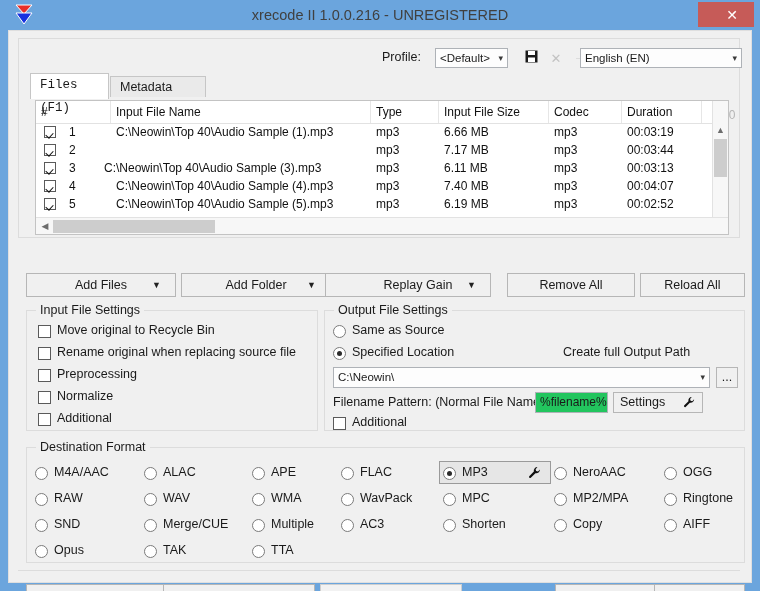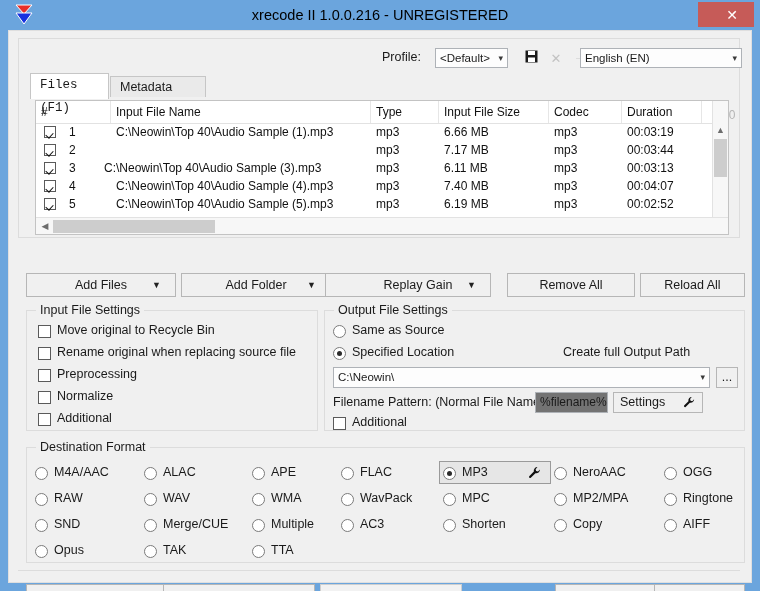--- a/index.html
+++ b/index.html
@@ -17,21 +17,21 @@
   
   .titlebar{
     position:absolute;left:0;top:0;width:760px;height:30px;
     background:#6ba5dd;
   }
   .app-icon{
     position:absolute;left:11px;top:2px;width:26px;height:26px;
   }
   .title-text{
     position:absolute;left:0;top:0;width:760px;height:30px;
-    line-height:30px;text-align:center;font-size:14.5px;color:#000000;
+    line-height:30px;text-align:center;font-size:14.5px;color:#404040;
   }
   .close-btn{
     position:absolute;right:6px;top:2px;width:56px;height:25px;
     background:#c65b58;border:none;cursor:default;
   }
   .close-btn .glyph{
     display:block;width:56px;height:25px;line-height:25px;text-align:center;
     color:#fff;font-size:14px;font-family:"Liberation Sans",sans-serif;
   }
   
@@ -172,21 +172,21 @@
     position:absolute;left:0;top:2px;width:13px;height:13px;border:1px solid #7b7b7b;
     border-radius:50%;background:#fff;box-sizing:border-box;
   }
   .rbrow.sel .ring::after{
     content:"";position:absolute;left:3px;top:3px;width:5px;height:5px;
     border-radius:50%;background:#2b2b2b;
   }
   .rbrow .lbl{position:absolute;left:19px;top:0;white-space:nowrap;}
   .statictext{position:absolute;font-size:12.5px;color:#1a1a1a;white-space:nowrap;}
   .textbox{
-    position:absolute;background:#737373;border:1px solid #aeb2b7;box-sizing:border-box;
+    position:absolute;background:#22c55e;border:1px solid #aeb2b7;box-sizing:border-box;
     font-size:12px;color:#1a1a1a;line-height:19px;padding-left:4px;
   }
   .fmt-sel-box{
     position:absolute;background:#e6e6e6;border:1px solid #9a9a9a;box-sizing:border-box;
   }
   
   .bottomsep{position:absolute;left:9px;top:539px;width:722px;height:1px;background:#dcdcdc;}
   .bottombtn{height:27px;line-height:25px;top:553px;}
 </style>
 </head>

